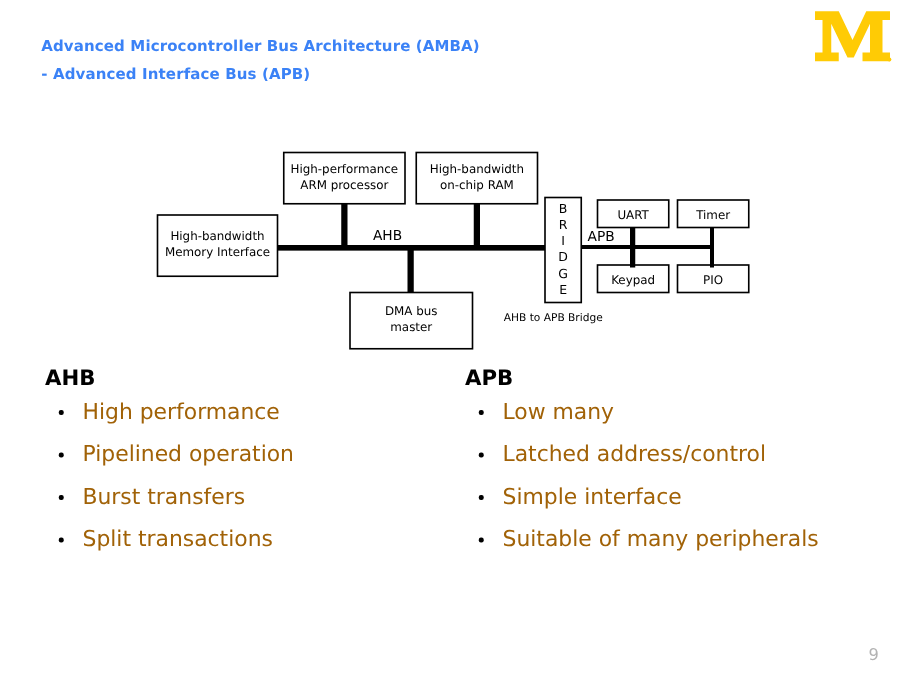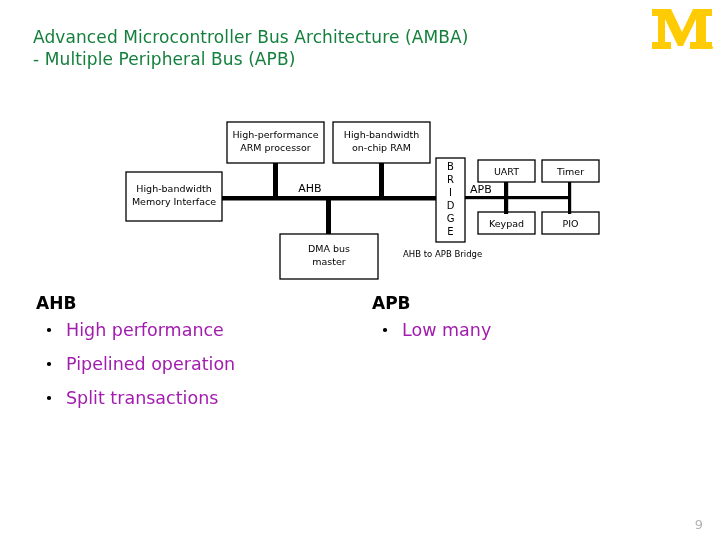--- a/index.html
+++ b/index.html
@@ -23,23 +23,23 @@
     width: 64px;
     height: 46px;
   }
 
   
   #title-block {
     position: absolute;
     top: 27px;
     left: 33px;
     width: 600px;
-    color: #15803d;
-    font-size: 17px;
-    font-weight: normal;
+    color: #3b82f6;
+    font-size: 12px;
+    font-weight: bold;
     line-height: 21.5px;
     letter-spacing: 0.1px;
   }
   #title-block .tline { display: block; white-space: pre; }
 
   
   #diagram {
     position: absolute;
     top: 112px;
     left: 0px;
@@ -70,21 +70,21 @@
   }
   ul.bullets {
     list-style: none;
     margin: 0;
     padding: 0;
   }
   ul.bullets li {
     position: relative;
     padding-left: 30px;
     font-size: 17.5px;
-    color: #a21caf;
+    color: #a16207;
     line-height: 21px;
     margin-bottom: 13px;
   }
   ul.bullets li .bdot {
     position: absolute;
     left: 11px;
     top: 8px;
     width: 3.5px;
     height: 3.5px;
     border-radius: 50%;
@@ -107,21 +107,21 @@
 
 <div id="logo">
   <svg viewBox="0 0 64 46" width="64" height="46">
     <path d="M2 3 H21 L32 26 L43 3 H62 V10 H56 V36 H62 V43 H40 V36 H46 V13 L33 40 H28 L15 13 V36 H21 V43 H2 V36 H8 V10 H2 Z" fill="#FFCB05"></path>
     <circle cx="61.5" cy="41.5" r="1.6" fill="#FFCB05"></circle>
   </svg>
 </div>
 
 <div id="title-block">
   <span class="tline">Advanced Microcontroller Bus Architecture (AMBA)</span>
-  <span class="tline">- Multiple Peripheral Bus (APB)</span>
+  <span class="tline">- Advanced Interface Bus (APB)</span>
 </div>
 
 <div id="diagram">
   <svg viewBox="0 0 720 170" width="720" height="170">
     <g fill="none" stroke="#000000" stroke-width="1.3">
 
       <rect x="227" y="10" width="97" height="41"></rect>
       <rect x="333" y="10" width="97" height="41"></rect>
 
       <rect x="126" y="60" width="96" height="49"></rect>
@@ -192,30 +192,46 @@
       <li>
         <span class="bdot"></span>
         <span class="btext">High performance</span>
       </li>
       <li>
         <span class="bdot"></span>
         <span class="btext">Pipelined operation</span>
       </li>
       <li>
         <span class="bdot"></span>
+        <span class="btext">Burst transfers</span>
+      </li>
+      <li>
+        <span class="bdot"></span>
         <span class="btext">Split transactions</span>
       </li>
     </ul>
   </div>
 
   <div class="col right">
     <div class="col-head">APB</div>
     <ul class="bullets">
       <li>
         <span class="bdot"></span>
         <span class="btext">Low many</span>
       </li>
+      <li>
+        <span class="bdot"></span>
+        <span class="btext">Latched address/control</span>
+      </li>
+      <li>
+        <span class="bdot"></span>
+        <span class="btext">Simple interface</span>
+      </li>
+      <li>
+        <span class="bdot"></span>
+        <span class="btext">Suitable of many peripherals</span>
+      </li>
     </ul>
   </div>
 
 </div>
 
 <div id="page-number">9</div>
 
 </body></html>

